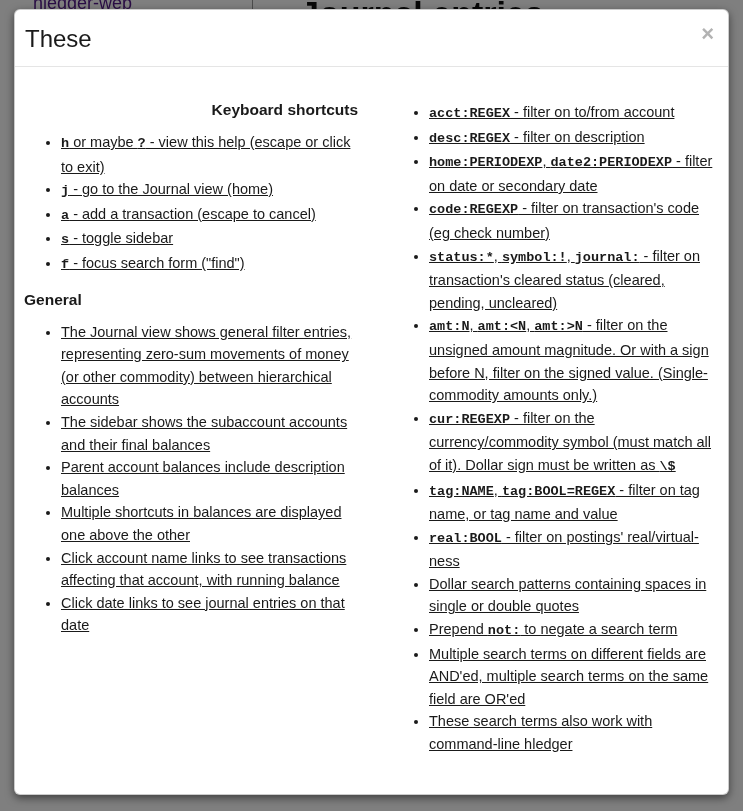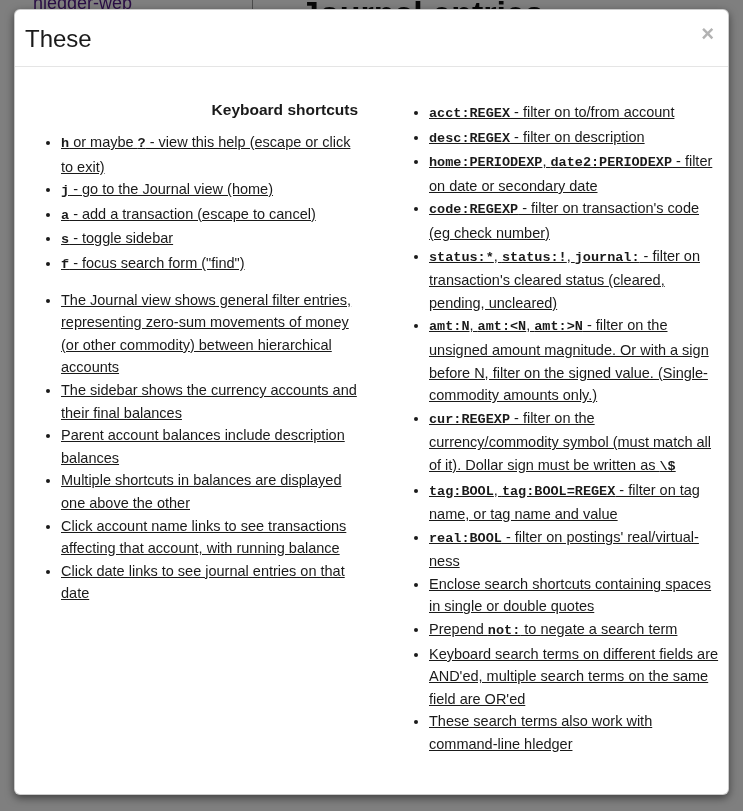--- a/index.html
+++ b/index.html
@@ -103,40 +103,41 @@
   <div class="modal-body">
     <div class="col-left">
       <h4 class="section-title">Keyboard shortcuts</h4>
       <ul class="help-list">
           <li><code>h</code> or maybe <code>?</code> - view this help (escape or click to exit)</li>
           <li><code>j</code> - go to the Journal view (home)</li>
           <li><code>a</code> - add a transaction (escape to cancel)</li>
           <li><code>s</code> - toggle sidebar</li>
           <li><code>f</code> - focus search form ("find")</li>
         </ul>
+      <h4 class="section-title">General</h4>
       <ul class="help-list">
           <li>The Journal view shows general filter entries, representing zero-sum movements of money (or other commodity) between hierarchical accounts</li>
-          <li>The sidebar shows the currency accounts and their final balances</li>
+          <li>The sidebar shows the subaccount accounts and their final balances</li>
           <li>Parent account balances include description balances</li>
           <li>Multiple shortcuts in balances are displayed one above the other</li>
           <li>Click account name links to see transactions affecting that account, with running balance</li>
           <li>Click date links to see journal entries on that date</li>
         </ul>
     </div>
     <div class="col-right">
       <ul class="help-list">
           <li><code>acct:REGEX</code> - filter on to/from account</li>
           <li><code>desc:REGEX</code> - filter on description</li>
           <li><code>home:PERIODEXP</code>, <code>date2:PERIODEXP</code> - filter on date or secondary date</li>
           <li><code>code:REGEXP</code> - filter on transaction's code (eg check number)</li>
-          <li><code>status:*</code>, <code>status:!</code>, <code>journal:</code> - filter on transaction's cleared status (cleared, pending, uncleared)</li>
+          <li><code>status:*</code>, <code>symbol:!</code>, <code>journal:</code> - filter on transaction's cleared status (cleared, pending, uncleared)</li>
           <li><code>amt:N</code>, <code>amt:&lt;N</code>, <code>amt:&gt;N</code> - filter on the unsigned amount magnitude. Or with a sign before N, filter on the signed value. (Single-commodity amounts only.)</li>
           <li><code>cur:REGEXP</code> - filter on the currency/commodity symbol (must match all of it). Dollar sign must be written as <code>\$</code></li>
-          <li><code>tag:BOOL</code>, <code>tag:BOOL=REGEX</code> - filter on tag name, or tag name and value</li>
+          <li><code>tag:NAME</code>, <code>tag:BOOL=REGEX</code> - filter on tag name, or tag name and value</li>
           <li><code>real:BOOL</code> - filter on postings' real/virtual-ness</li>
-          <li>Enclose search shortcuts containing spaces in single or double quotes</li>
+          <li>Dollar search patterns containing spaces in single or double quotes</li>
           <li>Prepend <code>not:</code> to negate a search term</li>
-          <li>Keyboard search terms on different fields are AND'ed, multiple search terms on the same field are OR'ed</li>
+          <li>Multiple search terms on different fields are AND'ed, multiple search terms on the same field are OR'ed</li>
           <li>These search terms also work with command-line hledger</li>
         </ul>
     </div>
   </div>
 </div>
 
 </body></html>

